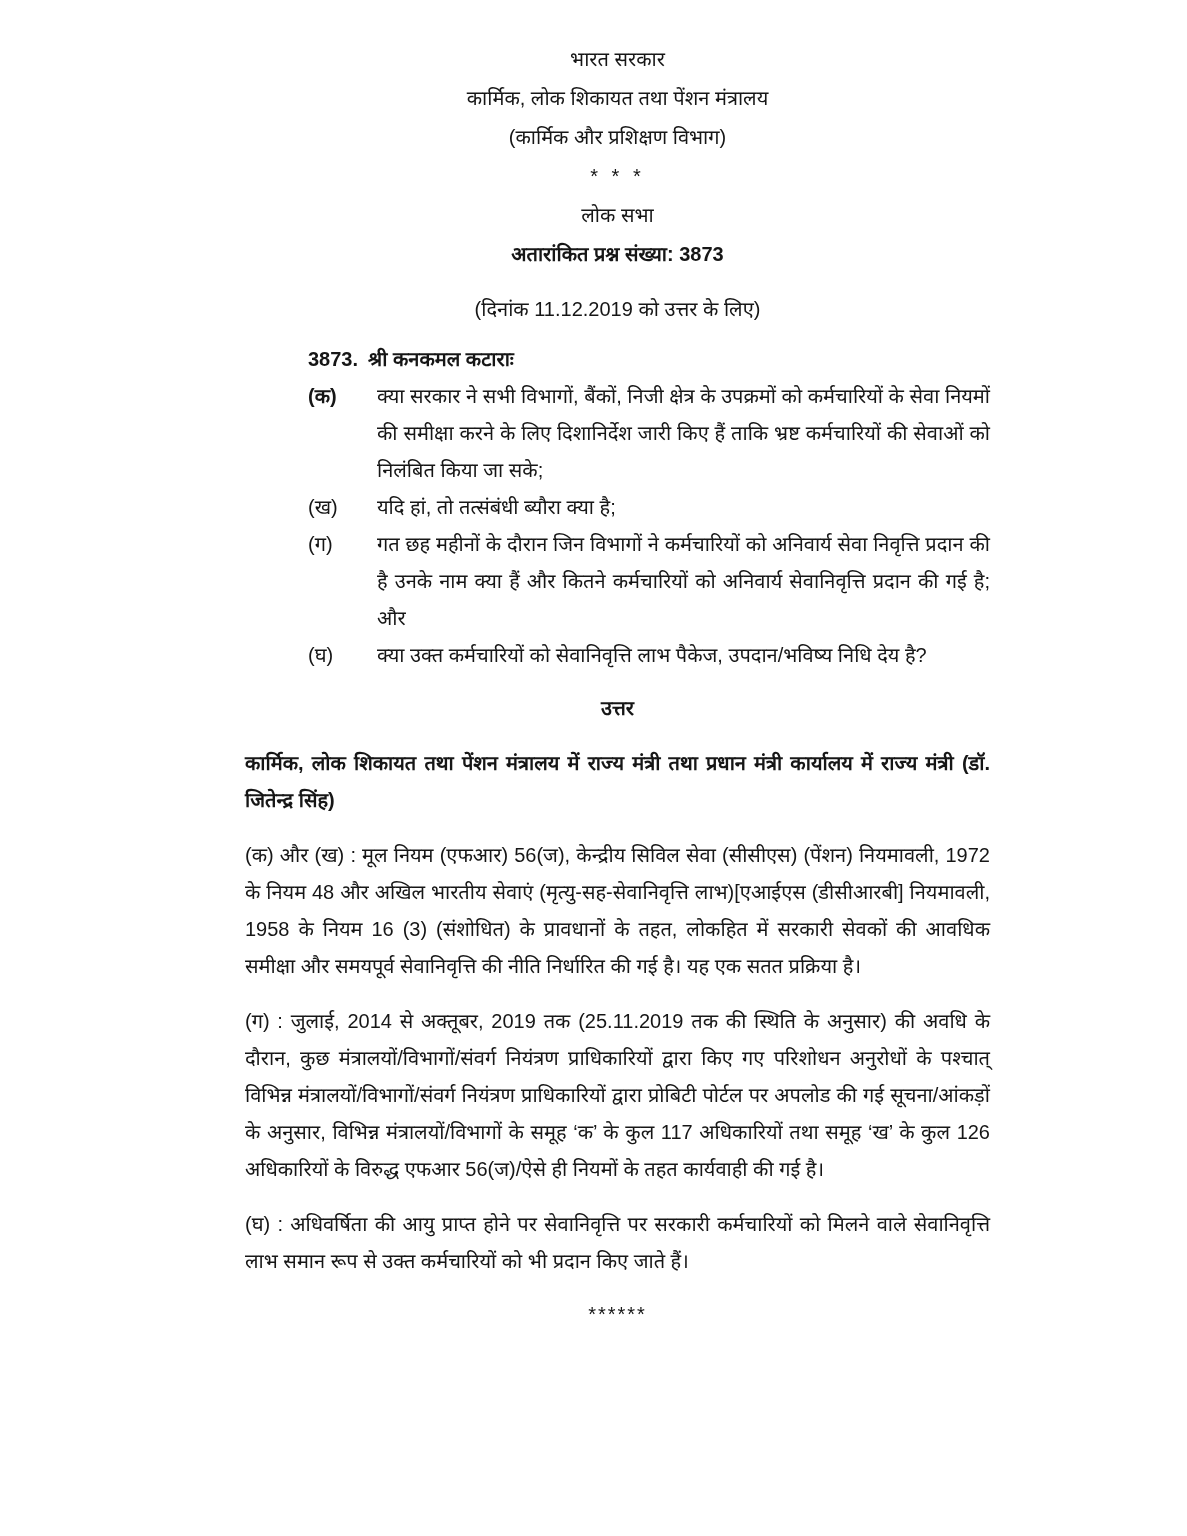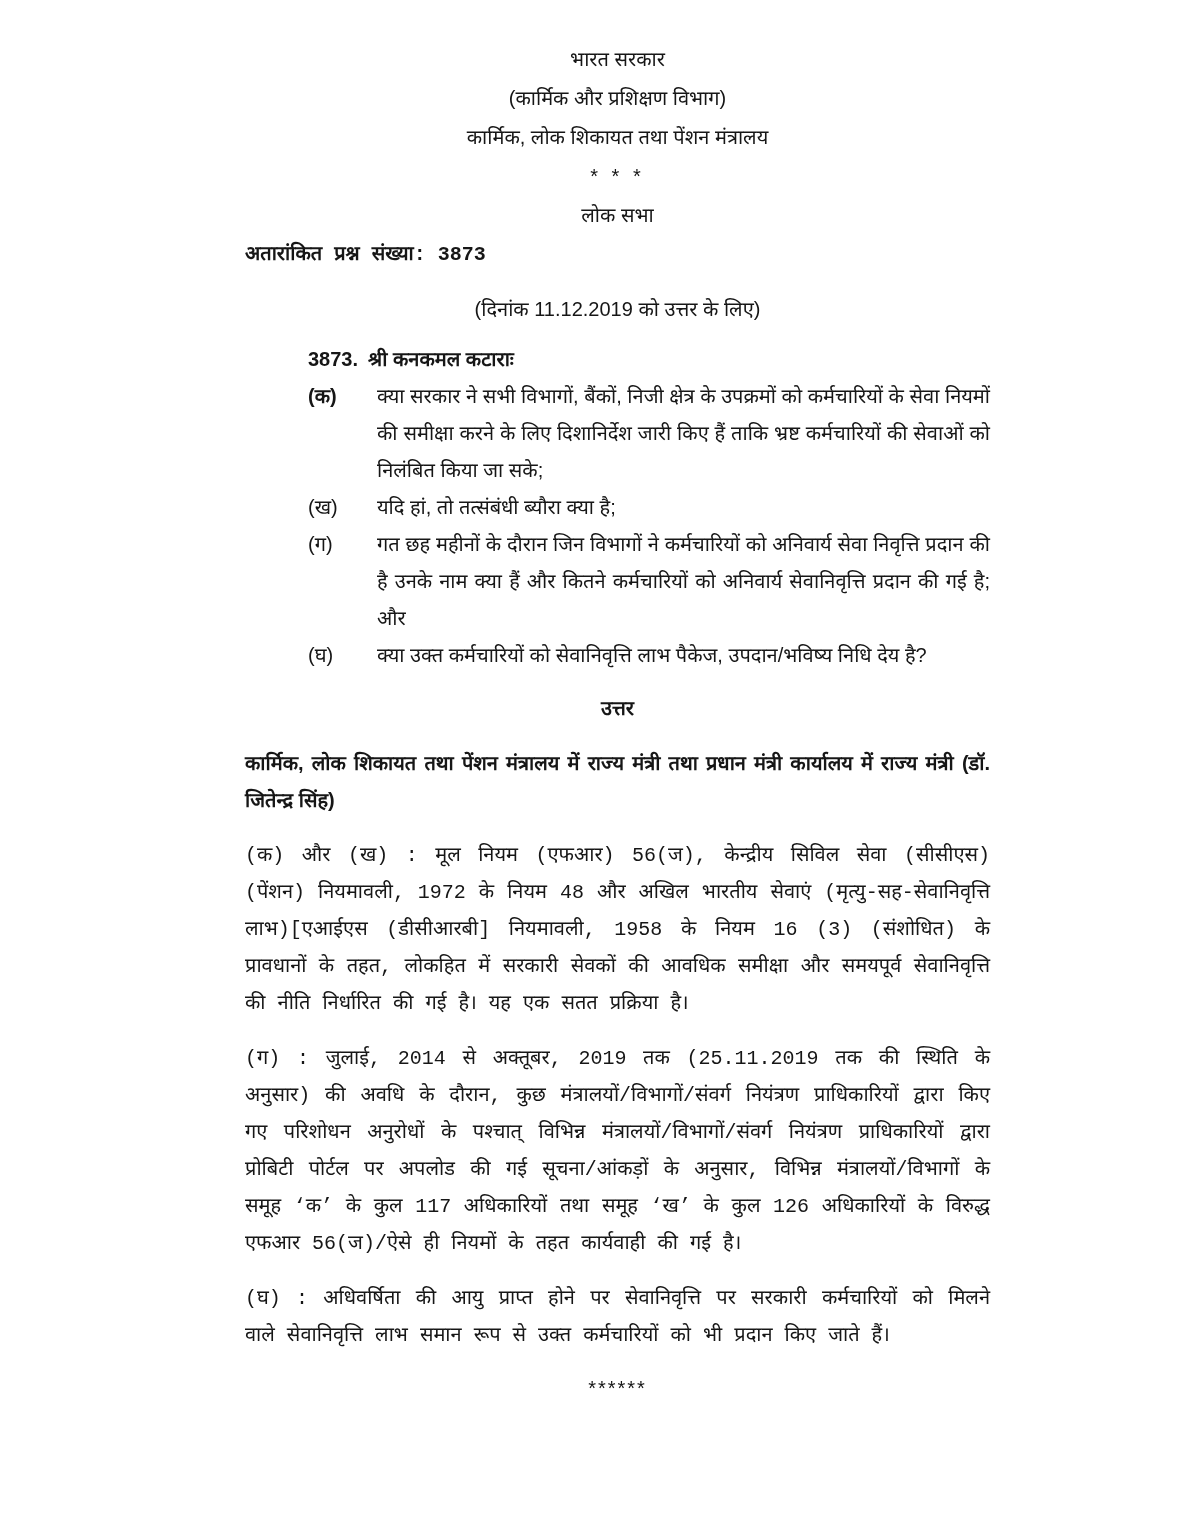--- a/index.html
+++ b/index.html
@@ -10,51 +10,51 @@
     margin: 0 auto;
     background: #ffffff;
     color: #161616;
     font-family: "Liberation Sans", "DejaVu Sans", sans-serif;
     font-size: 20px;
     line-height: 1.85;
     padding: 40px 122px 24px 170px;
     overflow: hidden;
   }
   .center { text-align: center; }
-  .right  { text-align: left; font-family: Liberation Mono, monospace; }
+  .right  { text-align: center; }
   .bold   { font-weight: bold; }
   .justify { text-align: justify; }
 
   .header-line { line-height: 1.95; }
   .stars-line { letter-spacing: 4px; }
   .date-line { margin-top: 16px; }
   .subject-line { margin-top: 12px; }
 
   .question-block { margin-left: 63px; margin-top: 12px; }
   .q-head { }
   .q-head .q-no { margin-right: 10px; }
   .q-intro { margin-left: 69px; }
   .q-part { display: flex; }
   .q-label { flex: 0 0 69px; }
   .q-text { flex: 1 1 auto; text-align: justify; }
 
   .answer-heading { margin-top: 16px; }
   .minister-para { margin: 18px 0 0 0; }
-  .answer-para { margin: 18px 0 0 0; font-family: Liberation Mono, monospace; }
+  .answer-para { margin: 18px 0 0 0; }
   .footer-stars { margin-top: 16px; letter-spacing: 2px; }
 </style>
 </head>
 <body>
 
 <div class="page">
 
   <div class="header">
     <div class="center header-line">भारत सरकार</div>
+    <div class="center header-line">कार्मिक, लोक शिकायत तथा पेंशन मंत्रालय</div>
     <div class="center header-line">(कार्मिक और प्रशिक्षण विभाग)</div>
-    <div class="center header-line">कार्मिक, लोक शिकायत तथा पेंशन मंत्रालय</div>
     <div class="center header-line stars-line">* * *</div>
     <div class="center header-line">लोक सभा</div>
     <div class="right bold header-line">अतारांकित प्रश्न संख्या: 3873</div>
     <div class="center header-line date-line">(दिनांक 11.12.2019 को उत्तर के लिए)</div>
   </div>
 
   <div class="question-block">
     <div class="q-head">
       <span class="bold q-no">3873.</span><span class="bold">श्री कनकमल कटाराः</span>
     </div>

